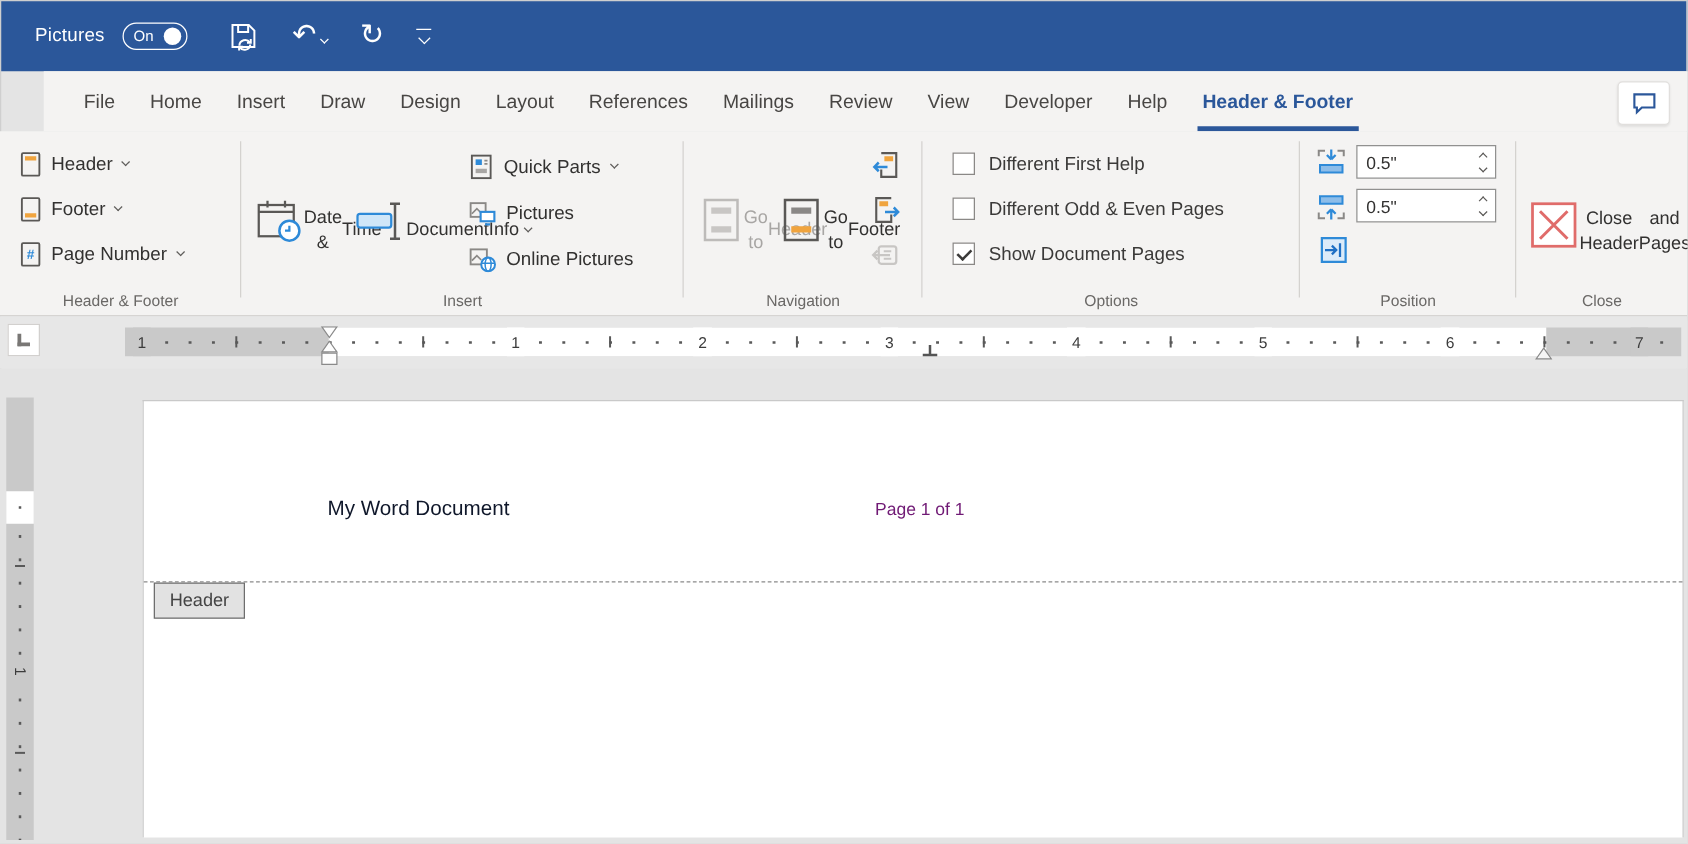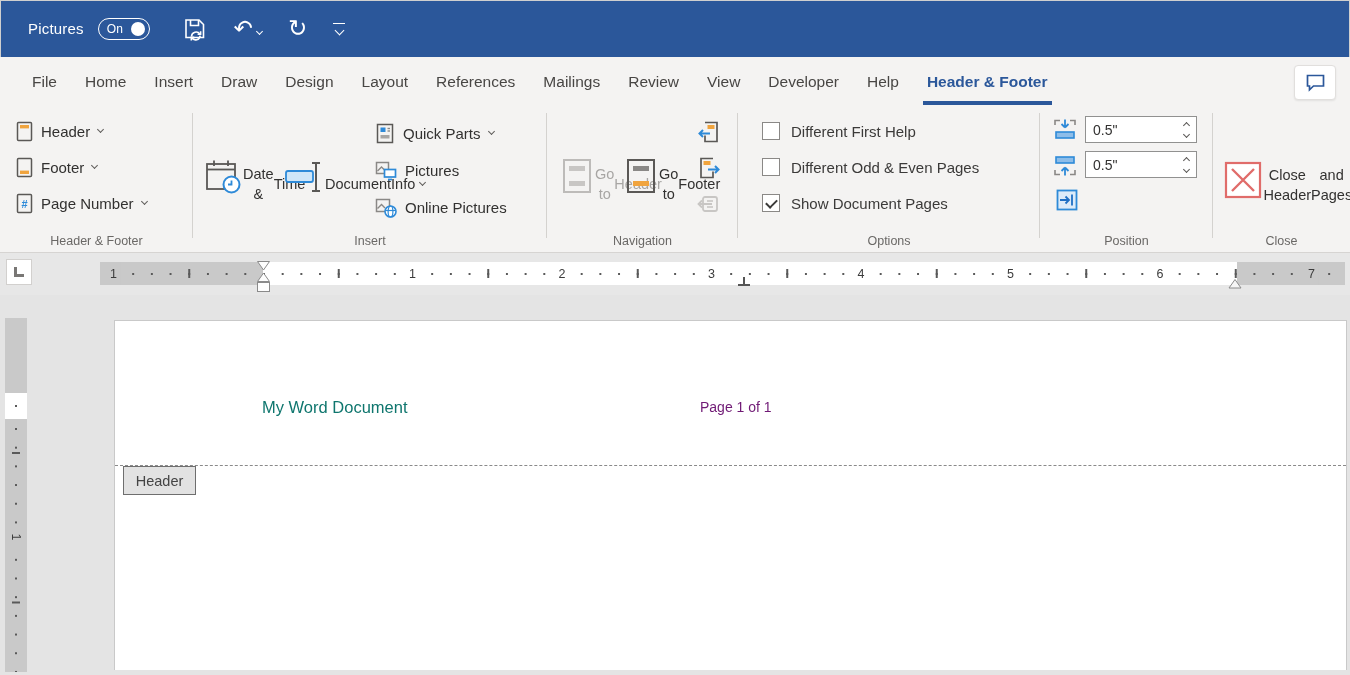--- a/index.html
+++ b/index.html
@@ -15,21 +15,21 @@
   .toggle .knob { width:14px; height:14px; background:#fff; border-radius:50%; margin-left:auto; }
   .qat { display:flex; align-items:center; margin-left:32px; gap:26px; }
   .qat .glyph { font-family:"DejaVu Sans",sans-serif; font-size:23px; line-height:1; color:#fff; }
   .undo-wrap { display:flex; align-items:flex-end; gap:4px; }
   .chev { display:inline-block; width:7px; height:7px; border-right:1.6px solid currentColor; border-bottom:1.6px solid currentColor; transform:rotate(45deg); }
   .chev.small { width:5px; height:5px; }
   .overline-chev { display:flex; flex-direction:column; align-items:center; gap:3px; }
   .overline-chev .bar { width:12px; height:1.6px; background:#fff; }
 
   
-  .tabrow { height:48px; background:#f4f3f2; display:flex; align-items:stretch; padding:2px 14px 0 18px; position:relative; }
+  .tabrow { height:48px; background:#f4f3f2; display:flex; align-items:stretch; padding:2px 14px 0 18px; position:relative;margin-left:35px; }
   .tab { display:flex; align-items:center; padding:0 14px; font-size:15.5px; color:#484644; cursor:pointer; position:relative; }
   .tab.active { color:#2b579a; font-weight:bold; }
   .tab.active::after { content:""; position:absolute; left:10px; right:10px; bottom:0; height:4px; background:#2b579a; }
   .comment-btn { margin-left:auto; align-self:center; width:42px; height:35px; background:#fff; border:1px solid #e1dfdd; border-radius:4px; box-shadow:0 1px 2px rgba(0,0,0,.08); display:flex; align-items:center; justify-content:center; cursor:pointer; }
 
   
   .ribbon { height:148px; background:#f4f3f2; display:flex; border-bottom:1px solid #d6d4d2; box-shadow:0 2px 3px rgba(0,0,0,.07); position:relative; }
   .group { position:relative; height:100%; }
   .group::after { content:""; position:absolute; right:0; top:8px; bottom:14px; width:1px; background:#d4d2cf; }
   .group:last-child::after { display:none; }
@@ -96,21 +96,21 @@
      background-image:
        linear-gradient(to bottom,#595959 0 1.5px,transparent 1.5px),
        linear-gradient(to bottom,#595959 0 2px,transparent 2px);
      background-size:8px 149.5px, 2px 18.69px;
      background-repeat:repeat-y, repeat-y;
      background-position:center 33px, center 9px; }
   .vruler .vwhite { position:absolute; left:0; right:0; top:75px; height:26px; background:#fff; }
   .vruler .vwhite::after { content:""; position:absolute; left:10px; top:12px; width:2px; height:2px; background:#595959; }
   .vnum { position:absolute; top:212px; left:0; right:0; text-align:center; font-size:12.5px; color:#3c3c3c; background:#c9c9c9; transform:rotate(90deg); }
   .page { position:absolute; left:114px; right:3px; top:25px; bottom:5px; background:#fff; border:1px solid #c9c9c9; border-bottom:none; }
-  .hdr-left { position:absolute; left:147px; top:77px; font-size:16.5px; color:#0f766e; }
+  .hdr-left { position:absolute; left:147px; top:77px; font-size:16.5px; color:#0f172a; }
   .hdr-center { position:absolute; left:585px; top:78px; font-size:14px; color:#701a75; }
   .hdr-line { position:absolute; left:0; right:0; top:144px; border-top:1.5px dashed #8a8a8a; }
   .hdr-tag { position:absolute; left:8px; top:145px; width:73px; height:29px; background:#e2e2e2; border:1px solid #6e6e6e; display:flex; align-items:center; justify-content:center; font-size:14.5px; color:#444; }
 </style>
 </head>
 <body>
 
 <div id="app">
 
   <div class="titlebar">

